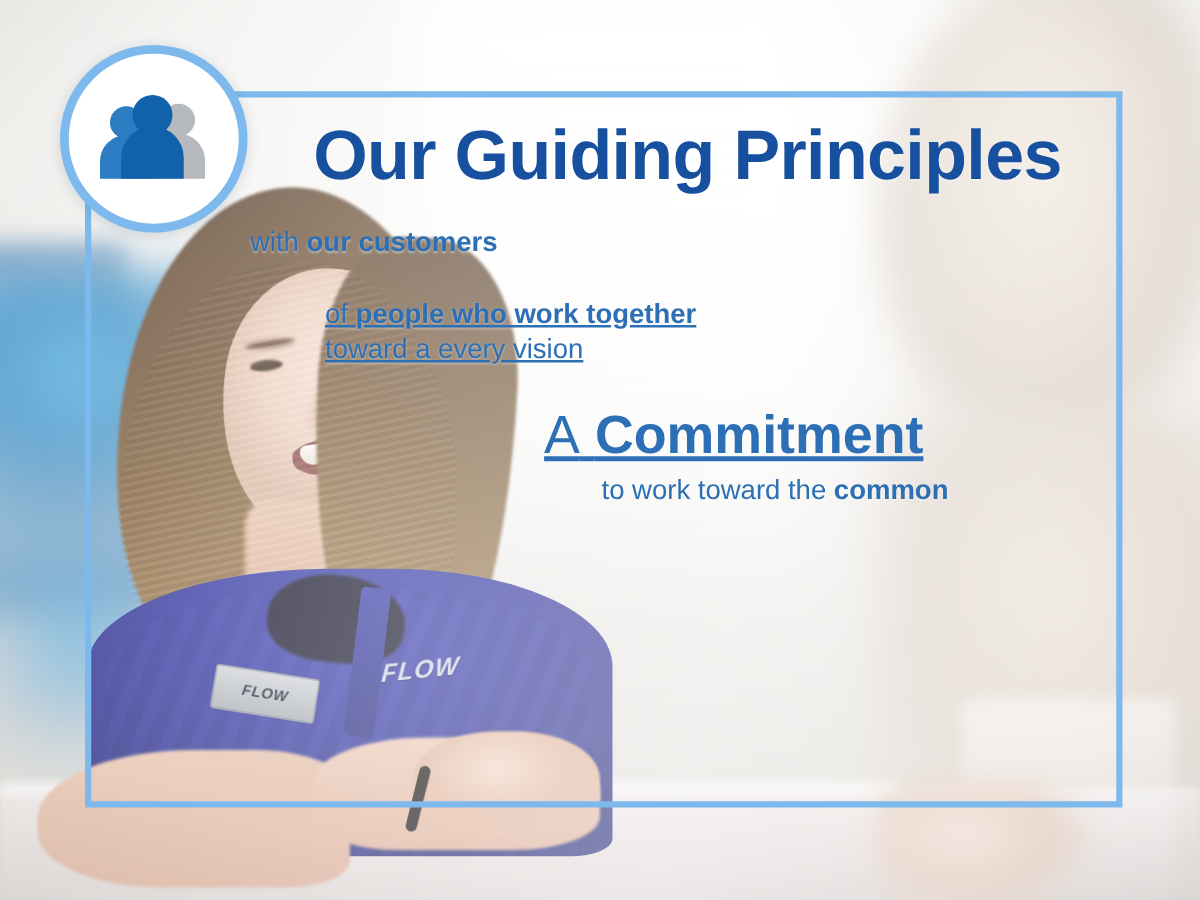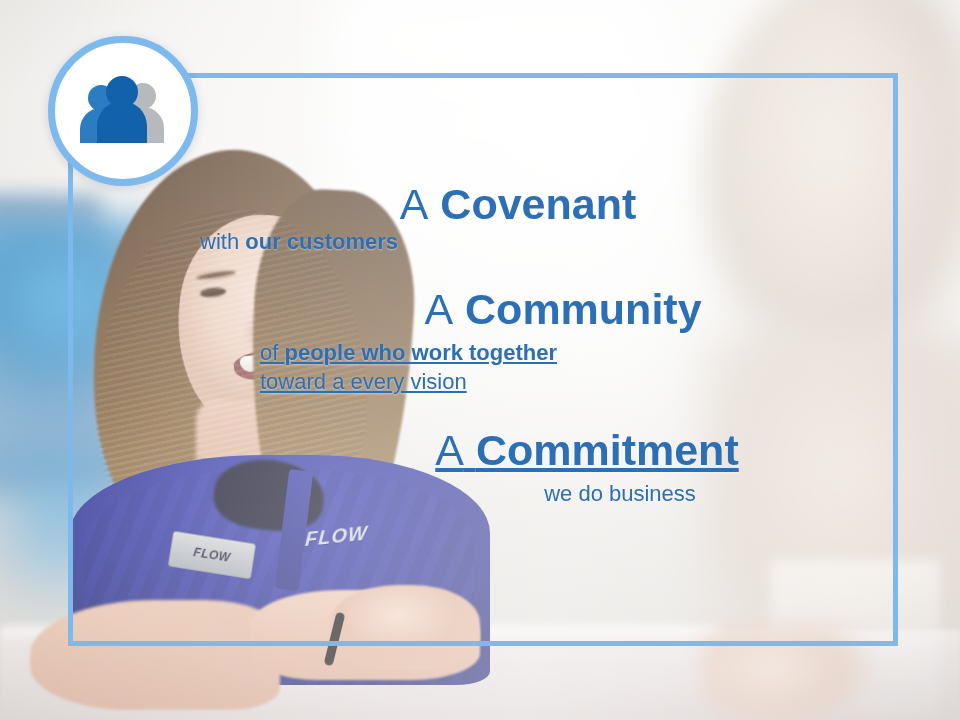--- a/index.html
+++ b/index.html
@@ -340,49 +340,42 @@
       <path d="M47 67 v-15 a21 21 0 0 1 42 0 v15 z" fill="#b6b9bd"></path>
 
       <circle cx="26" cy="22" r="13" fill="#2b7cc0"></circle>
       <path d="M5 67 v-14 a21 21 0 0 1 42 0 v14 z" fill="#2b7cc0"></path>
 
       <circle cx="47" cy="16" r="16" fill="#1261ab"></circle>
       <path d="M22 67 v-17 a25 25 0 0 1 50 0 v17 z" fill="#1261ab"></path>
     </svg>
   </div>
 
+  <div class="title">Our Guiding Principles</div>
 
   <div class="principles">
 
     <div class="p-block block-1">
-      <div class="p-head">
-        <span class="art">A</span>
-        <span>Covenant</span>
-      </div>
       <div class="p-sub">
         <span>with </span><b>our customers</b>
       </div>
     </div>
 
     <div class="p-block block-2">
-      <div class="p-head">
-        <span class="art">A</span>
-        <span>Community</span>
-      </div>
       <div class="p-sub">
         <div><span>of </span><b>people who work together</b></div>
         <div>toward a every vision</div>
       </div>
     </div>
 
     <div class="p-block block-3">
       <div class="p-head">
         <span class="art">A</span>
         <span>Commitment</span>
       </div>
       <div class="p-sub">
-        <div>we do business</div>
+        <div><span>to work toward the </span><b>common</b></div>
       </div>
     </div>
 
   </div>
 
 </div>
 
 </body></html>

